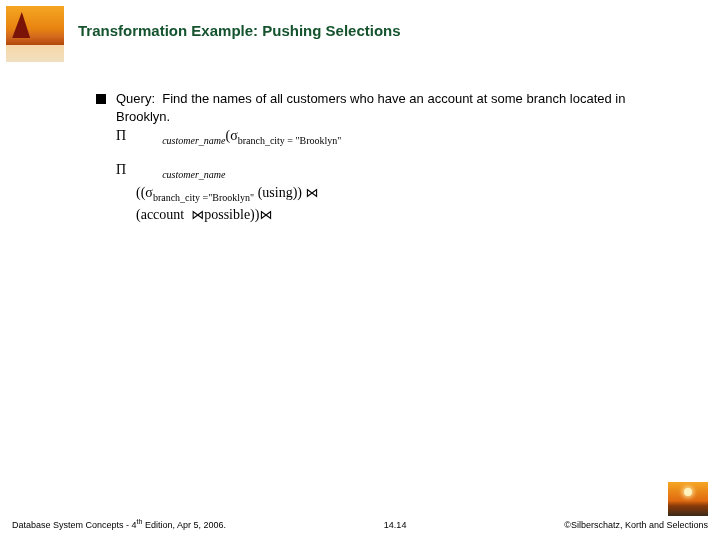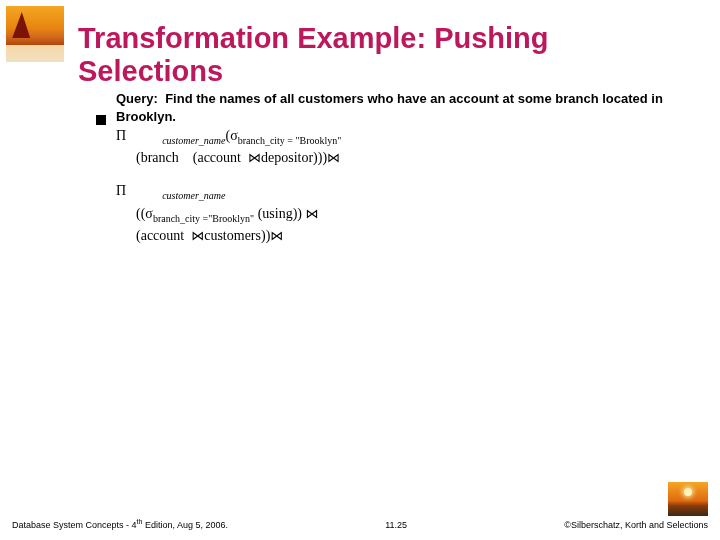--- a/index.html
+++ b/index.html
@@ -27,35 +27,35 @@
     border-left: 6px solid transparent;
     border-right: 12px solid transparent;
     border-bottom: 26px solid #7a1308;
     transform: skewX(-8deg);
   }
   .title {
     position: absolute;
     top: 22px;
     left: 78px;
     right: 20px;
-    font-size: 29px;
+    font-size: 15px;
     font-weight: bold;
-    color: #be185d;
+    color: #14532d;
   }
   .content {
     position: absolute;
     top: 90px;
     left: 96px;
     right: 40px;
     font-size: 13px;
     color: #000;
     line-height: 1.35;
   }
   .item { margin-bottom: 14px; }
-  .bullet-row { display: flex; align-items: flex-end; font-weight: bold; }
+  .bullet-row { display: flex; align-items: flex-start; }
   .sq {
     width: 10px; height: 10px;
     background: #000;
     flex: 0 0 10px;
     margin-top: 4px;
     margin-right: 10px;
   }
   .body-text { flex: 1; }
   .expr {
     margin-left: 20px;
@@ -111,43 +111,40 @@
     <div class="bullet-row">
       <div class="sq"></div>
       <div class="body-text">
         <span>Query:</span>&nbsp;
         <span>Find the names of all customers who have an account at some branch located in Brooklyn.</span>
       </div>
     </div>
     <div class="expr">
       <span>Π</span><span class="sub">customer_name</span>(<span>σ</span><span class="pred">branch_city = "Brooklyn"</span>
     </div>
-    <div class="expr indent1">
-      <span>(branch</span>&nbsp;&nbsp;&nbsp;&nbsp;<span>(account</span>&nbsp;&nbsp;<span class="join">⋈</span><span>depositor)))</span><span class="join">⋈</span>
-    </div>
   </div>
 
   <div class="item">
     <div class="expr">
       <span>Π</span><span class="sub">customer_name</span>
     </div>
     <div class="expr indent1">
       <span>((</span><span>σ</span><span class="pred">branch_city ="Brooklyn"</span> <span>(using))</span>&nbsp;<span class="join">⋈</span>
     </div>
     <div class="expr indent1">
-      <span>(account</span>&nbsp;&nbsp;<span class="join">⋈</span><span>customers))</span><span class="join">⋈</span>
+      <span>(account</span>&nbsp;&nbsp;<span class="join">⋈</span><span>possible))</span><span class="join">⋈</span>
     </div>
   </div>
 
 
 </div>
 
 <div class="footer-img">
     <div class="sun"></div>
   </div>
 
 <div class="footer">
   <span>
-    <span>Database System Concepts - 4</span><span class="sup">th</span><span> Edition, Aug 5, 2006.</span>
+    <span>Database System Concepts - 4</span><span class="sup">th</span><span> Edition, Apr 5, 2006.</span>
   </span>
-  <span>11.25</span>
+  <span>14.14</span>
   <span>©Silberschatz, Korth and Selections</span>
 </div>
 
 </body></html>

